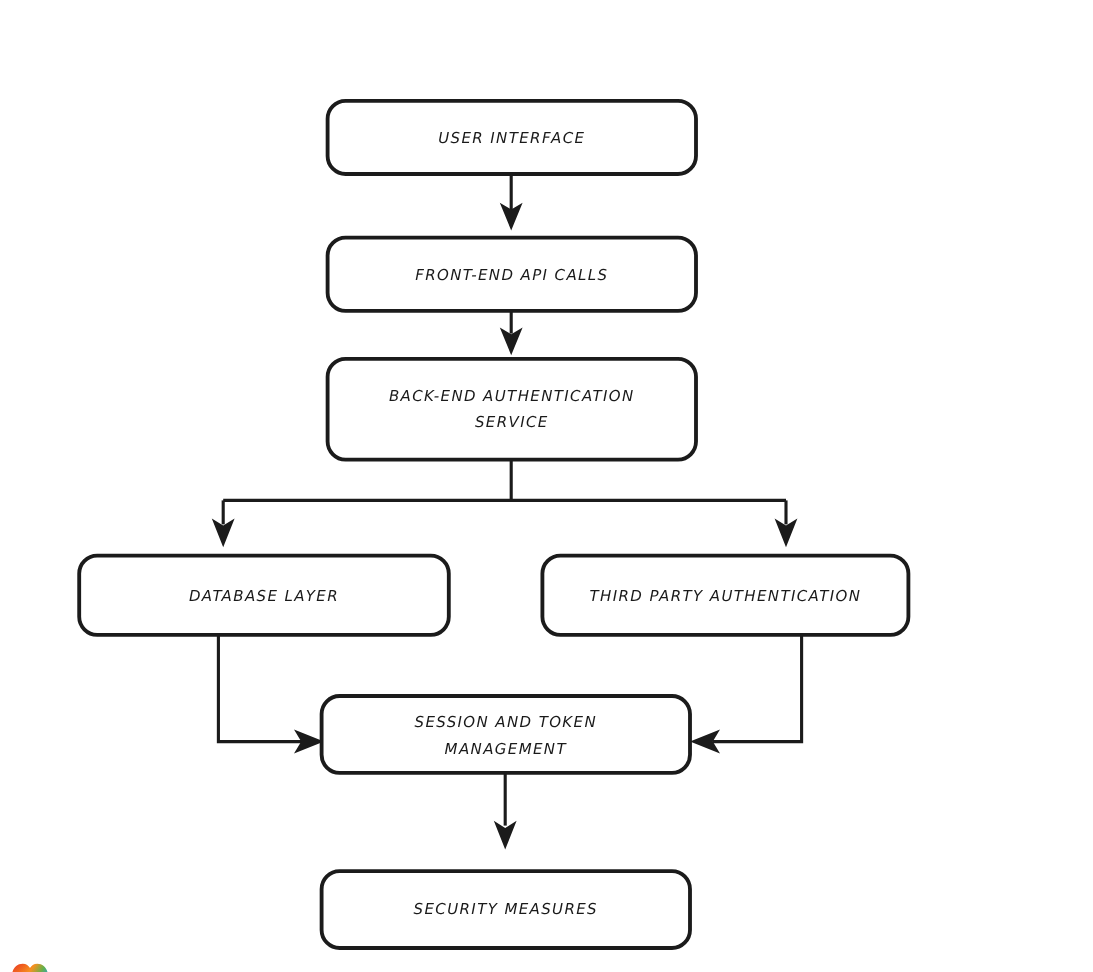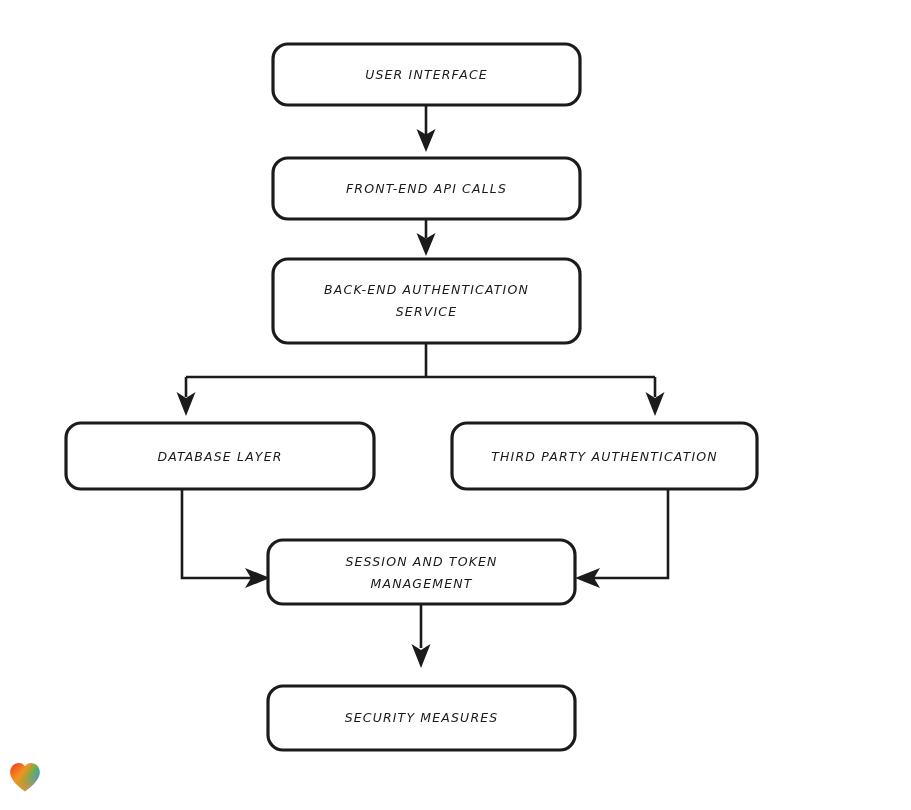--- a/index.html
+++ b/index.html
@@ -12,20 +12,21 @@
     height: 810px;
     position: relative;
     overflow: hidden;
     font-family: "DejaVu Sans", sans-serif;
   }
   #canvas-root {
     position: absolute;
     inset: 0;
     width: 911px;
     height: 754px;
+    margin-top: 40px;
   }
   svg.flow-svg {
     position: absolute;
     left: 0;
     top: 0;
     width: 911px;
     height: 810px;
   }
   .node-label {
     font-family: "DejaVu Sans", sans-serif;

